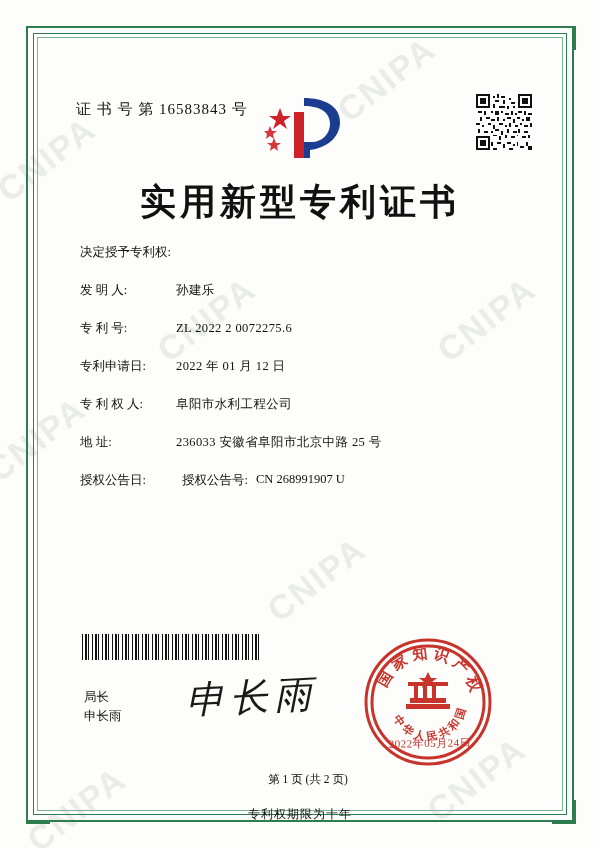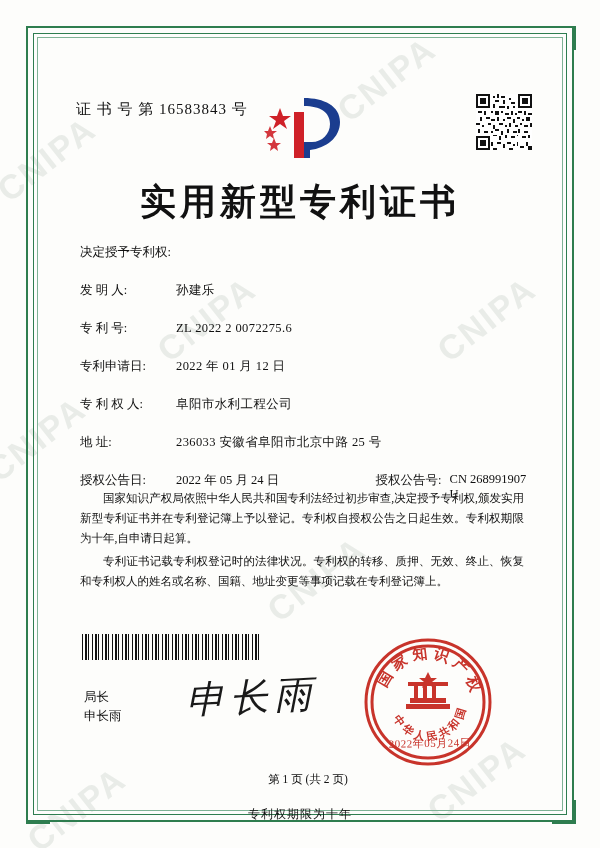--- a/index.html
+++ b/index.html
@@ -378,32 +378,27 @@
     </div>
 
     <div class="row">
       <div class="label">地      址:</div>
       <div class="value">236033 安徽省阜阳市北京中路 25 号</div>
     </div>
 
     <div class="row">
       <div class="label">授权公告日:</div>
       <div class="inline-split">
-        <div class="left">2022 年 05 月 24 日</div>
         <div class="value2-label">授权公告号:</div>
         <div class="value2">CN 268991907 U</div>
       </div>
     </div>
 
   </div>
 
-  <div class="paras">
-    <p>国家知识产权局依照中华人民共和国专利法经过初步审查,决定授予专利权,颁发实用新型专利证书并在专利登记簿上予以登记。专利权自授权公告之日起生效。专利权期限为十年,自申请日起算。</p>
-    <p>专利证书记载专利权登记时的法律状况。专利权的转移、质押、无效、终止、恢复和专利权人的姓名或名称、国籍、地址变更等事项记载在专利登记簿上。</p>
-  </div>
 
   <div class="barcode"></div>
 
   <div class="sig-label">
     <div>局长</div>
     <div>申长雨</div>
   </div>
   <div class="signature">申长雨</div>
 
   <div class="seal">

